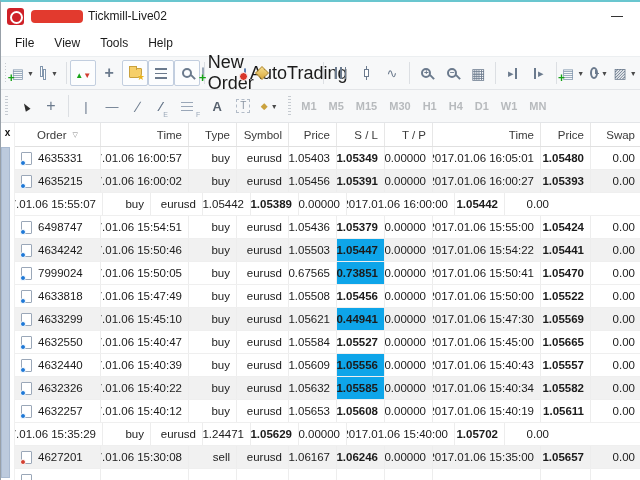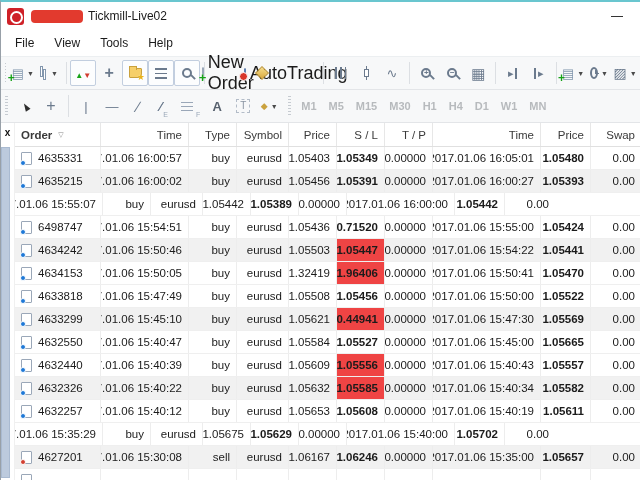--- a/index.html
+++ b/index.html
@@ -92,29 +92,29 @@
   .panel { flex:1; display:flex; min-height:0; background:#fff; }
   .gutter { width:14px; flex:0 0 auto; display:flex; flex-direction:column; border-right:1px solid #f0f0f0; }
   .panel-close { height:24px; display:flex; align-items:flex-start; justify-content:center;
                  font-size:10px; font-weight:bold; color:#111; padding-top:4px; }
   .rail { flex:1; margin:0 4px 2px 0; background:#bccadd; border:1px solid #a9bad1; }
   .grid { flex:1; min-width:0; overflow:hidden; }
   .tr, .thead { display:flex; width:626px; }
   .thead { height:24px; border-bottom:1px solid #e0e0e0; }
   .th { font-size:11.5px; color:#3a3a3a; display:flex; align-items:center; justify-content:flex-end;
         padding:0 6px; border-right:1px solid #e7e7e7; white-space:nowrap; }
-  .th.left { justify-content:flex-start;font-weight:bold; }
+  .th.left { justify-content:center; }
   .sort-glyph { font-size:7px; color:#8a8a8a; margin-left:6px; }
   .tr { height:23px; border-bottom:1px solid #efefef; }
   .tr.band { background:#f1f1f1; }
   .td { font-size:11.5px; color:#1b1b1b; display:flex; align-items:center; justify-content:flex-end;
         padding:0 6px; border-right:1px solid #ededed; white-space:nowrap; overflow:hidden; }
   .td.left { justify-content:flex-start; gap:6px; }
   .td.bold { font-weight:bold; }
-  .td.slhit { background:#ef4444; }
+  .td.slhit { background:#0ea5e9; }
   .c0{width:86px;} .c1{width:88px;} .c2{width:48px;} .c3{width:52px;text-align:center;} .c4{width:48px;}
   .c5{width:48px;} .c6{width:48px;} .c7{width:108px;} .c8{width:50px;} .c9{width:50px; border-right:none;}
 </style>
 </head>
 <body>
 
 <div class="window">
 
   <div class="titlebar">
     <div class="app-icon"></div>
@@ -333,21 +333,21 @@
             <div class="td c0 left">
               <span class="doc">
                 <span class="dot" style="background: rgb(30, 120, 215);"></span>
               </span>
               <span>6498747</span>
             </div>
             <div class="td c1">2017.01.06 15:54:51</div>
             <div class="td c2">buy</div>
             <div class="td c3">eurusd</div>
             <div class="td c4">1.05436</div>
-            <div class="td c5 bold">0.71520</div>
+            <div class="td c5 bold">1.05379</div>
             <div class="td c6">0.00000</div>
             <div class="td c7">2017.01.06 15:55:00</div>
             <div class="td c8 bold">1.05424</div>
             <div class="td c9">0.00</div>
           </div>
           <div class="tr band">
             <div class="td c0 left">
               <span class="doc">
                 <span class="dot" style="background: rgb(30, 120, 215);"></span>
               </span>
@@ -361,27 +361,27 @@
             <div class="td c6">0.00000</div>
             <div class="td c7">2017.01.06 15:54:22</div>
             <div class="td c8 bold">1.05441</div>
             <div class="td c9">0.00</div>
           </div>
           <div class="tr">
             <div class="td c0 left">
               <span class="doc">
                 <span class="dot" style="background: rgb(30, 120, 215);"></span>
               </span>
-              <span>4634153</span>
+              <span>7999024</span>
             </div>
             <div class="td c1">2017.01.06 15:50:05</div>
             <div class="td c2">buy</div>
             <div class="td c3">eurusd</div>
-            <div class="td c4">1.32419</div>
-            <div class="td c5 bold slhit">1.96406</div>
+            <div class="td c4">0.67565</div>
+            <div class="td c5 bold slhit">0.73851</div>
             <div class="td c6">0.00000</div>
             <div class="td c7">2017.01.06 15:50:41</div>
             <div class="td c8 bold">1.05470</div>
             <div class="td c9">0.00</div>
           </div>
           <div class="tr">
             <div class="td c0 left">
               <span class="doc">
                 <span class="dot" style="background: rgb(30, 120, 215);"></span>
               </span>
@@ -479,21 +479,21 @@
             <div class="td c5 bold">1.05608</div>
             <div class="td c6">0.00000</div>
             <div class="td c7">2017.01.06 15:40:19</div>
             <div class="td c8 bold">1.05611</div>
             <div class="td c9">0.00</div>
           </div>
           <div class="tr">
             <div class="td c1">2017.01.06 15:35:29</div>
             <div class="td c2">buy</div>
             <div class="td c3">eurusd</div>
-            <div class="td c4">1.05675</div>
+            <div class="td c4">1.24471</div>
             <div class="td c5 bold">1.05629</div>
             <div class="td c6">0.00000</div>
             <div class="td c7">2017.01.06 15:40:00</div>
             <div class="td c8 bold">1.05702</div>
             <div class="td c9">0.00</div>
           </div>
           <div class="tr band">
             <div class="td c0 left">
               <span class="doc">
                 <span class="dot" style="background: rgb(210, 63, 49);"></span>

